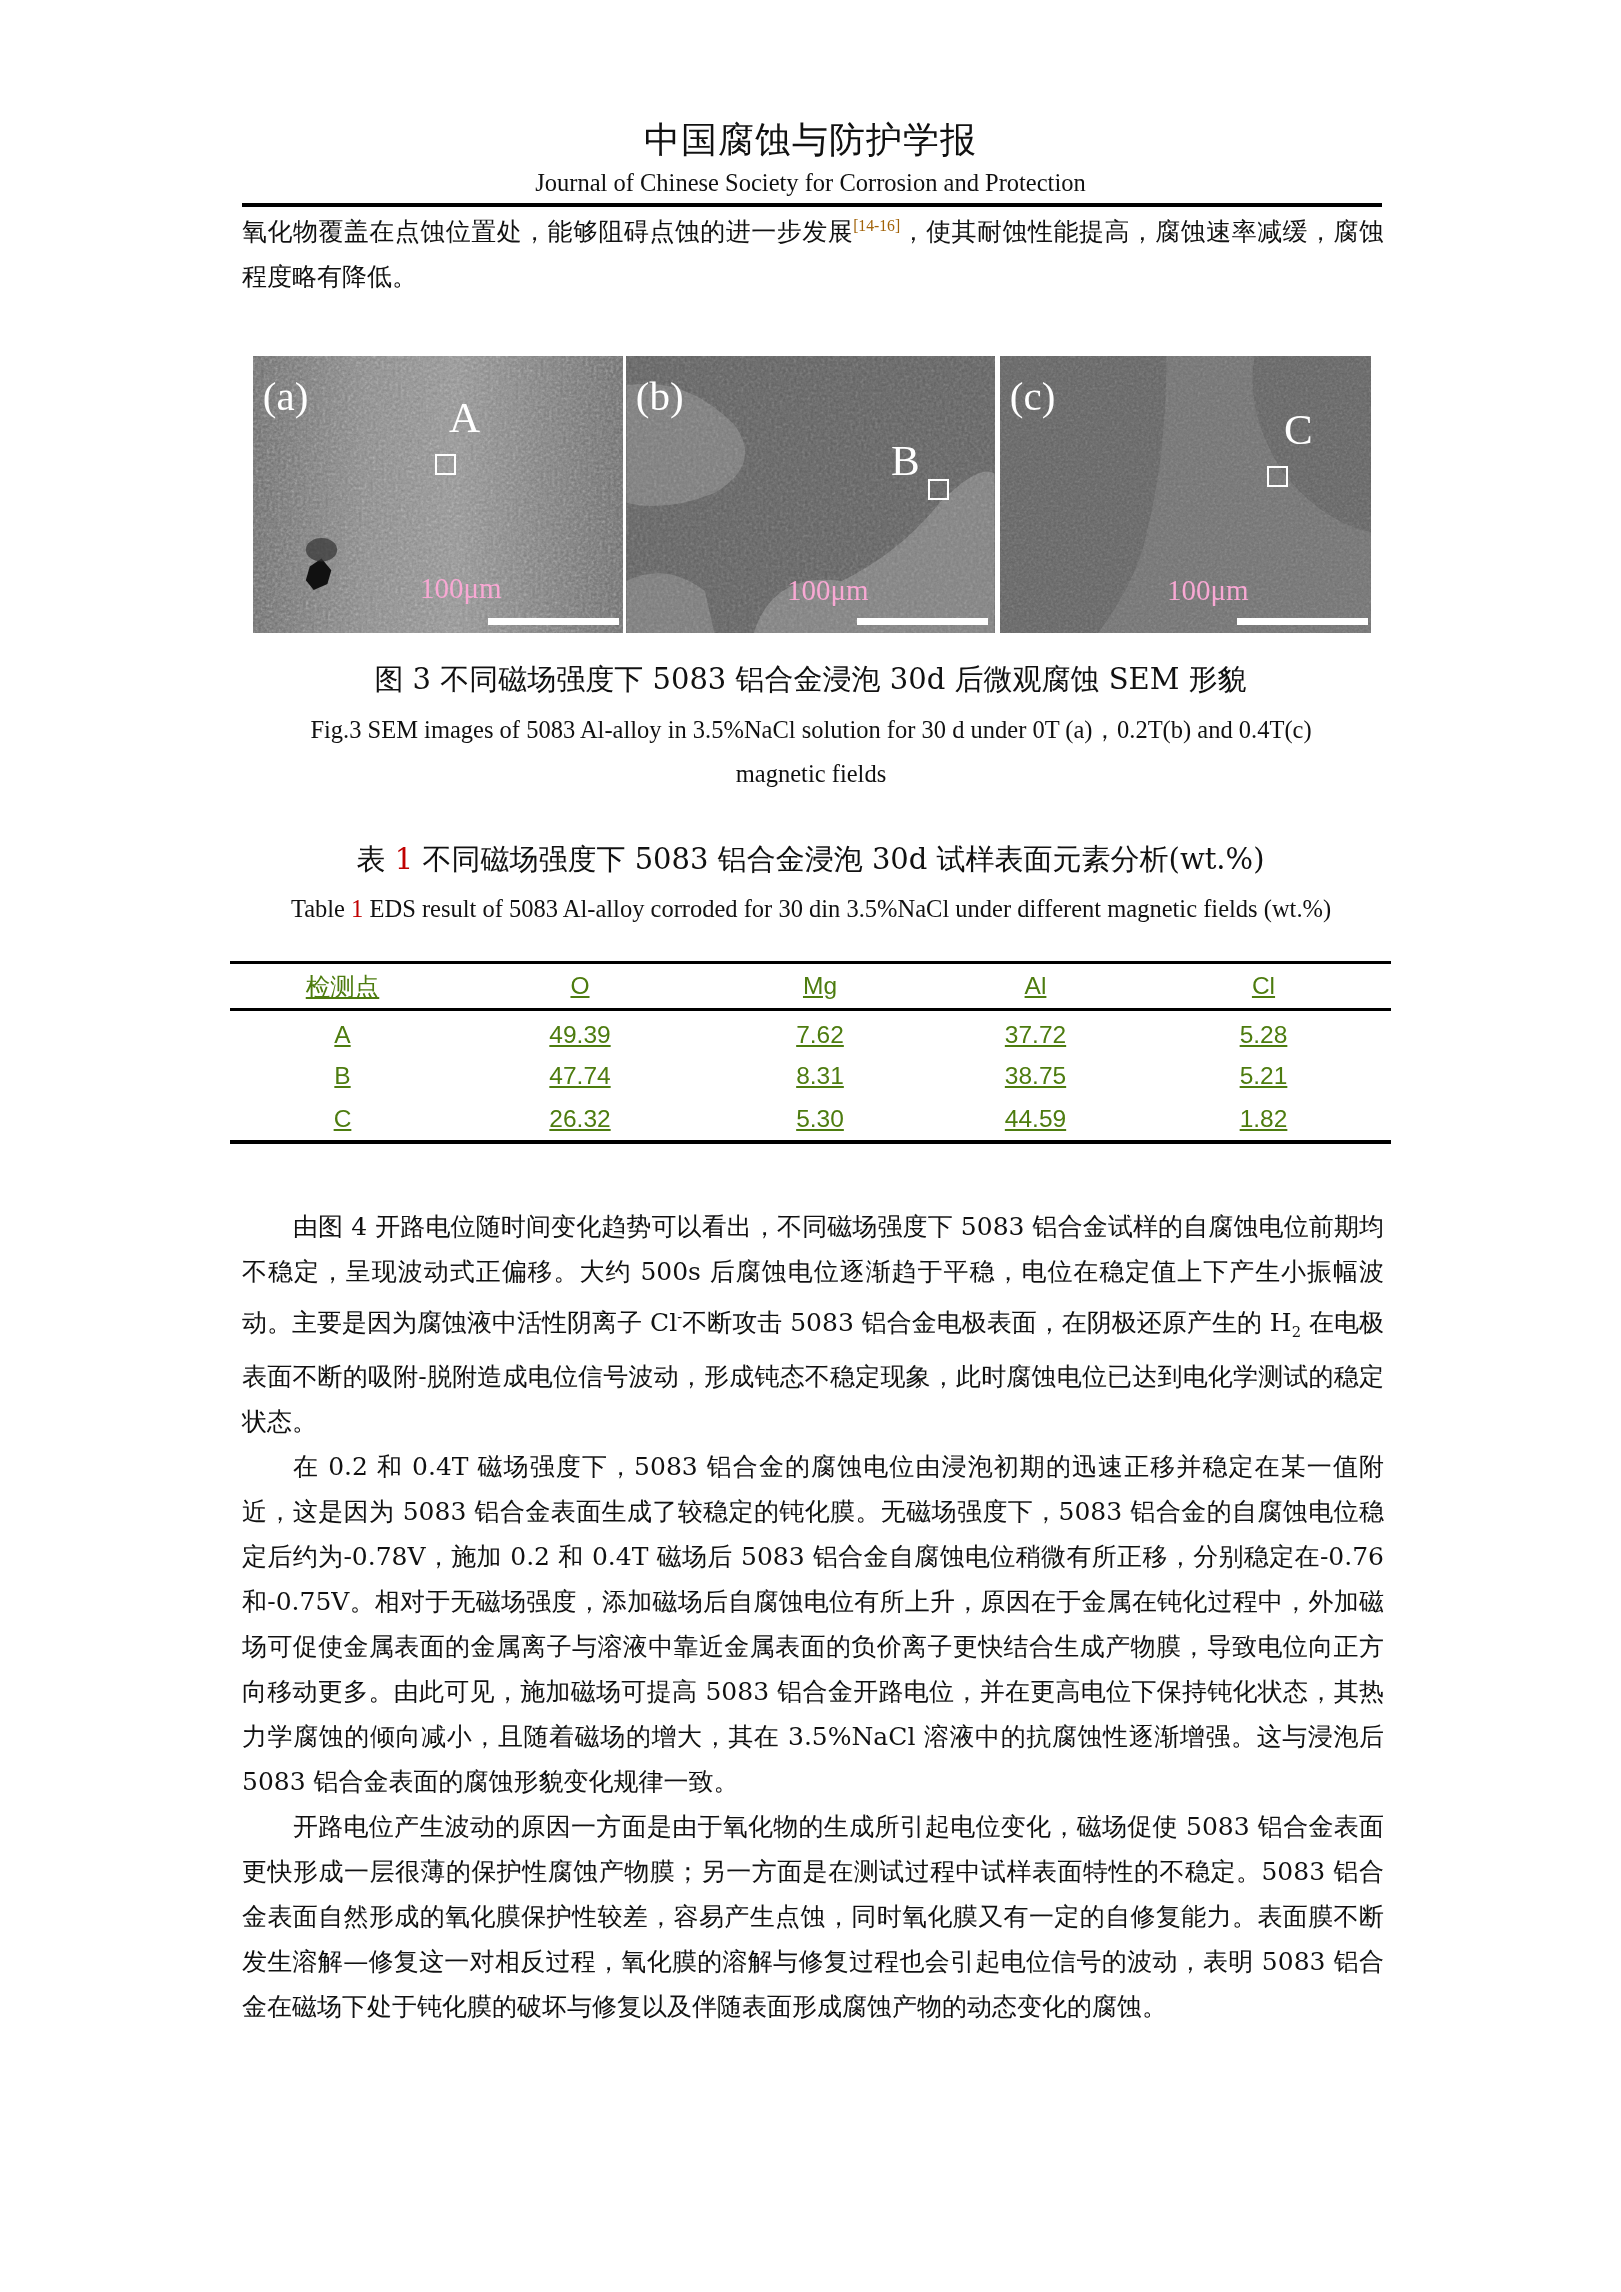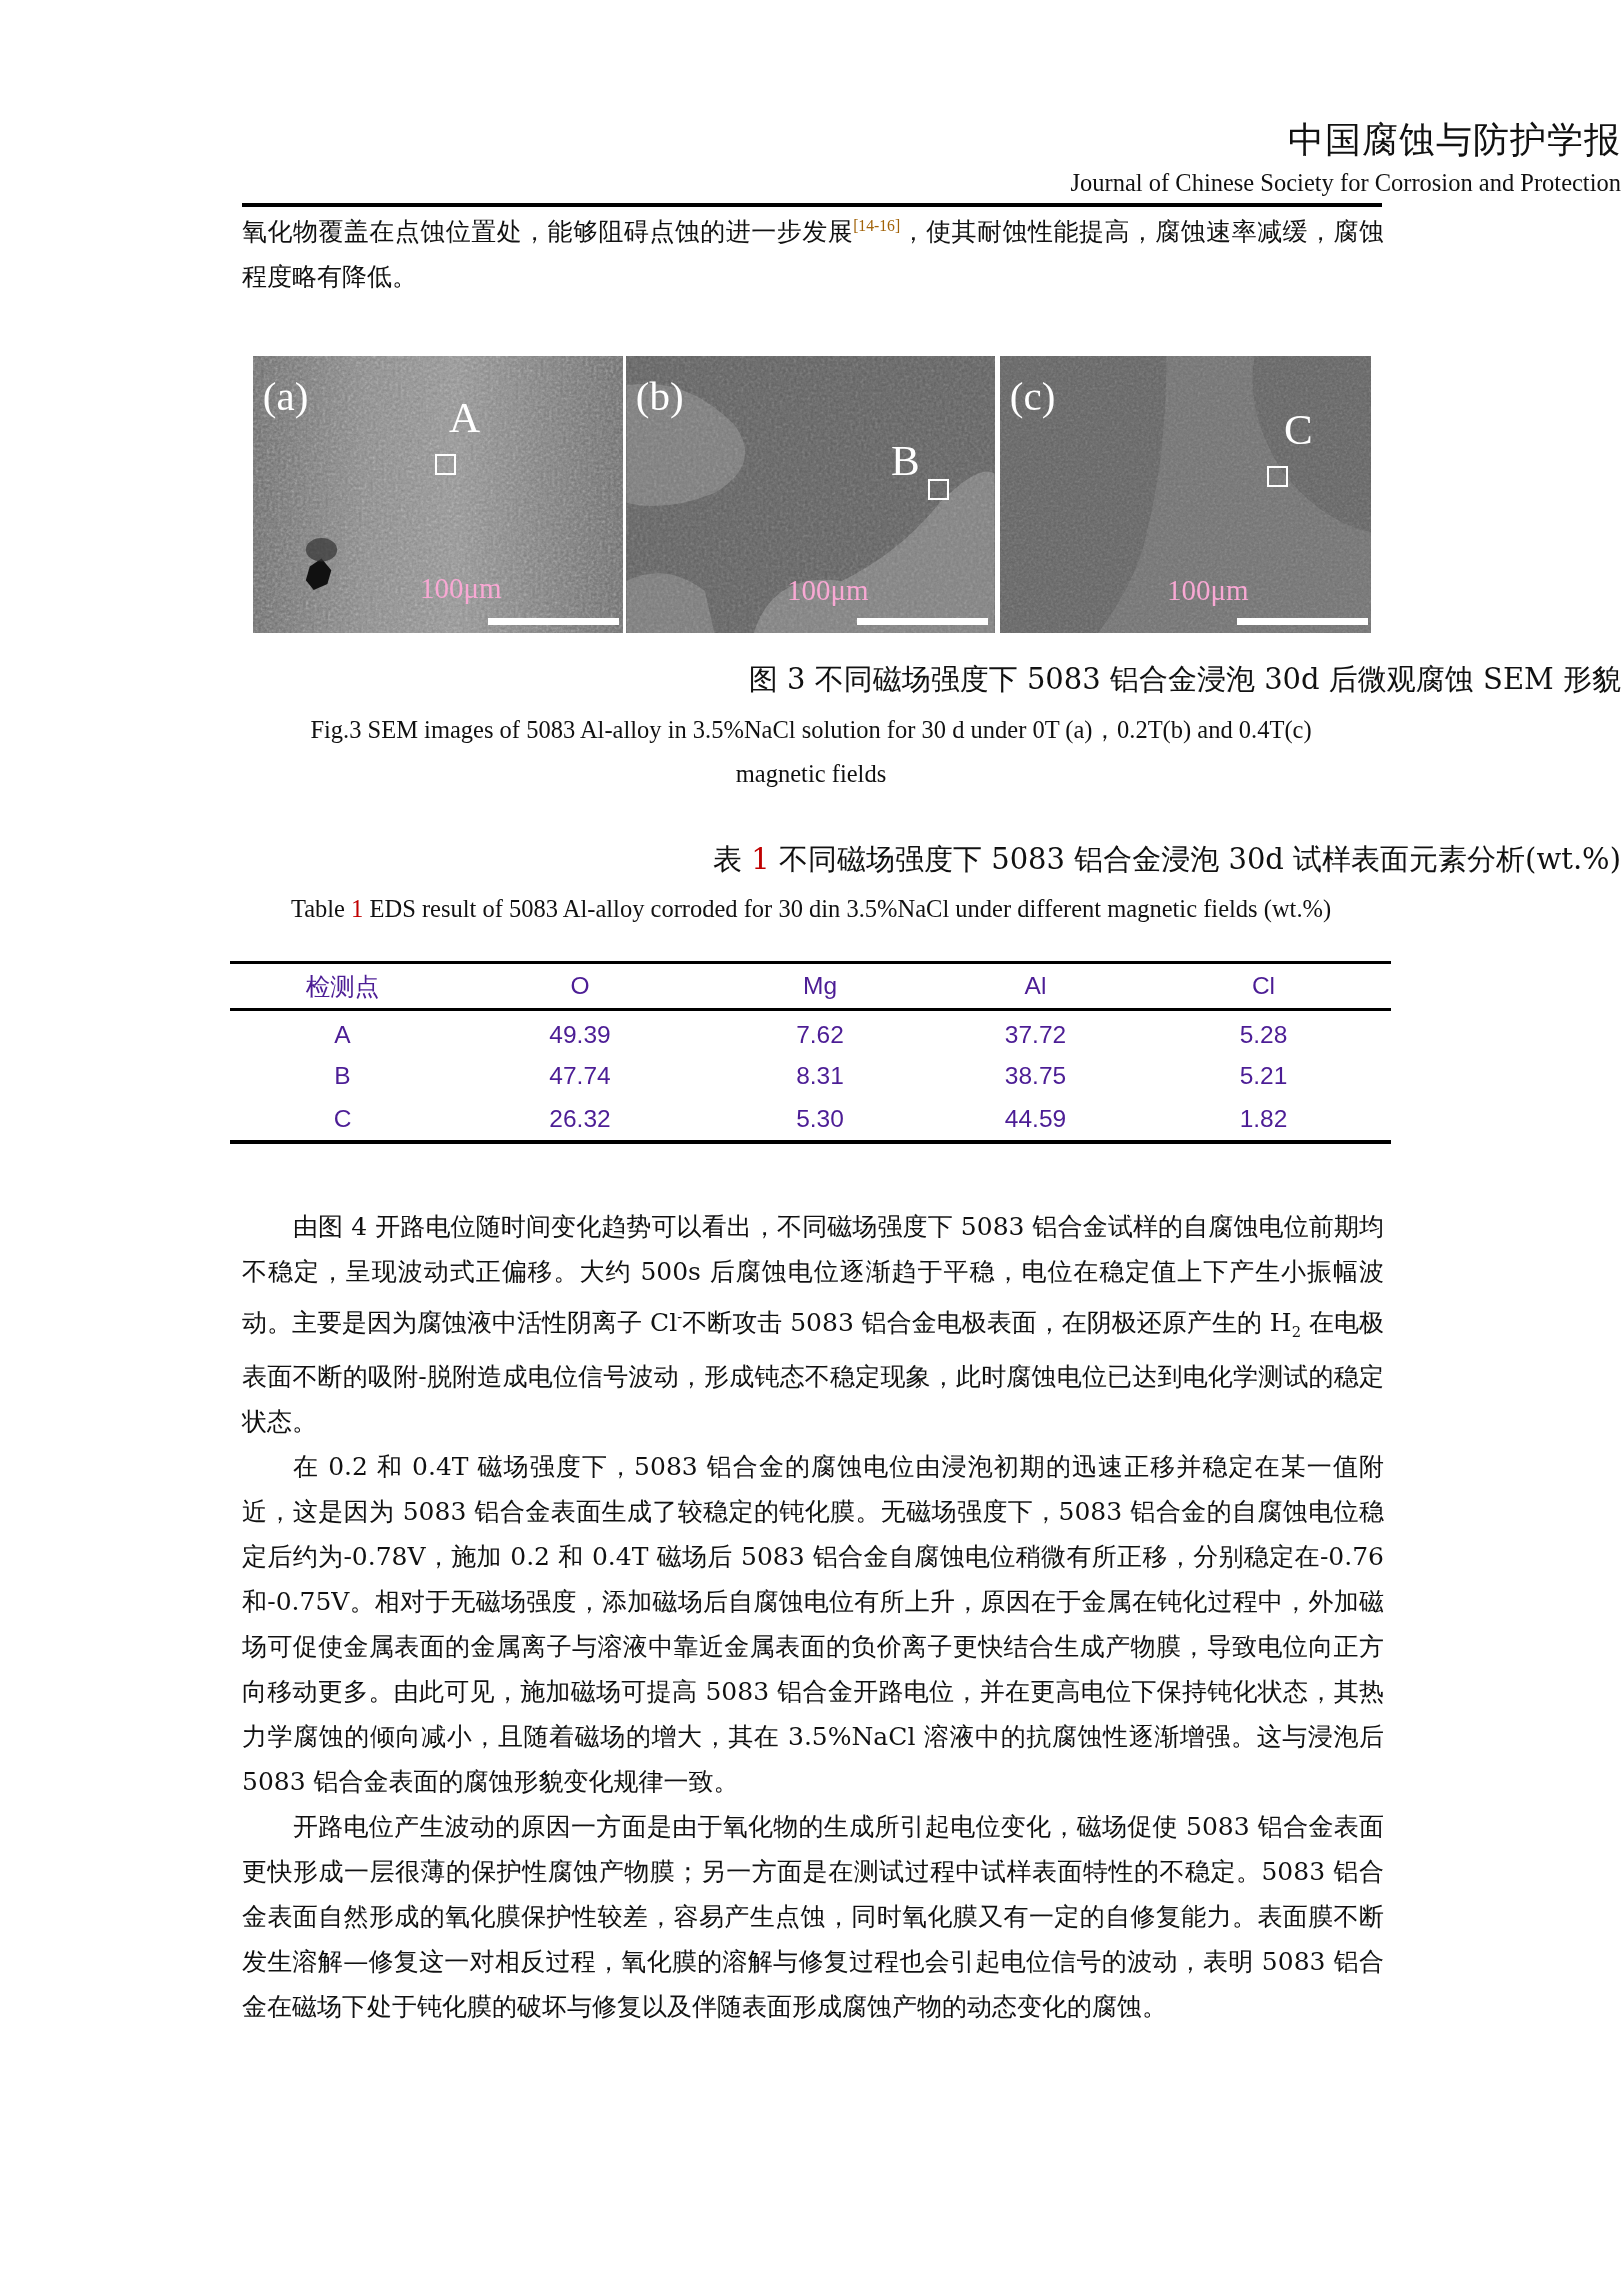--- a/index.html
+++ b/index.html
@@ -1,19 +1,19 @@
 <!DOCTYPE html>
 <html><head>
 <meta charset="utf-8">
 <style>
   html, body { margin: 0; padding: 0; background: #ffffff; }
   body { width: 1621px; height: 2293px; position: relative; overflow: hidden;
          font-family: "DejaVu Serif", "Liberation Serif", serif; color: #111; }
   .abs { position: absolute; }
-  .center { text-align: right; left: 0; width: 1621px; }
+  .center { text-align: center; left: 0; width: 1621px; }
   #journal-cn { top: 116px; font-size: 36px; letter-spacing: 1px; }
   #journal-en { top: 169px; font-family: "Liberation Serif", serif; font-size: 24.5px; }
   #header-rule { top: 203px; left: 242px; width: 1140px; height: 3.9px; background: #000; }
   .para { left: 242px; width: 1142px; font-size: 25px; line-height: 45px; text-align: justify; }
   .para.indent { text-indent: 51px; }
   #top-para { top: 209px; }
   .ref { color: #a16207; font-size: 15.7px; vertical-align: super; line-height: 0; font-family: "Liberation Serif", serif; }
   #figure { top: 356px; left: 253px; width: 1118px; height: 277px; }
   .panel { position: absolute; top: 0; height: 277px; background: #5e5e5e; overflow: hidden; }
   #panel-a { left: 0; width: 370px; }
@@ -26,21 +26,21 @@
   .scale-text { position: absolute; color: #f9a8d4; font-family: "Liberation Serif", serif; font-size: 29px; }
   .scale-bar { position: absolute; height: 6.9px; background: #fff; }
   .caption { font-size: 29px; }
   .caption-en { font-family: "Liberation Serif", serif; font-size: 24.5px; }
   #fig-cap-cn { top: 660px; }
   #fig-cap-en { top: 708px; left: 265px; width: 1092px; line-height: 44px; }
   #tbl-cap-cn { top: 840px; }
   #tbl-cap-en { top: 887px; left: 265px; width: 1092px; line-height: 44px; }
   .red { color: #c00000; }
   #data-table { top: 961px; left: 230px; width: 1161px; border-collapse: collapse;
-                font-family: "Liberation Sans", "DejaVu Sans", sans-serif; font-size: 24.5px; color: #4c1d95; }
+                font-family: "Liberation Sans", "DejaVu Sans", sans-serif; font-size: 24.5px; color: #4d7c0f; text-decoration: underline; }
   #data-table th, #data-table td { text-align: center; font-weight: normal; padding: 0; }
   #data-table thead tr { height: 47px; }
   #data-table thead { border-top: 3.9px solid #000; border-bottom: 3.9px solid #000; }
   #data-table tbody { border-bottom: 4.9px solid #000; }
   #data-table tbody tr { height: 44px; }
   #data-table tbody tr:first-child td { padding-top: 5.9px; }
   #body-paras { top: 1204px; }
   .col0 { width: 225px; } .col1 { width: 250px; } .col2 { width: 230px; } .col3 { width: 201px; } .col4 { width: 255px; }
   sub { font-size: 14.7px; }
 </style>

